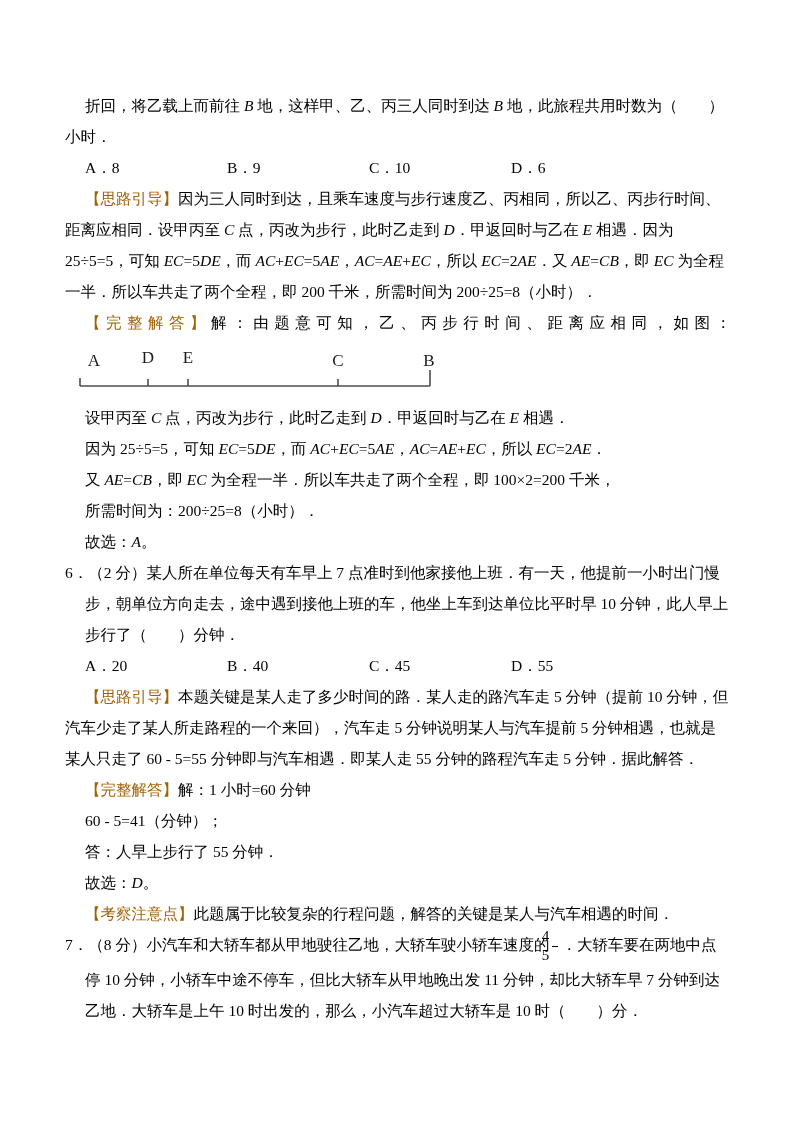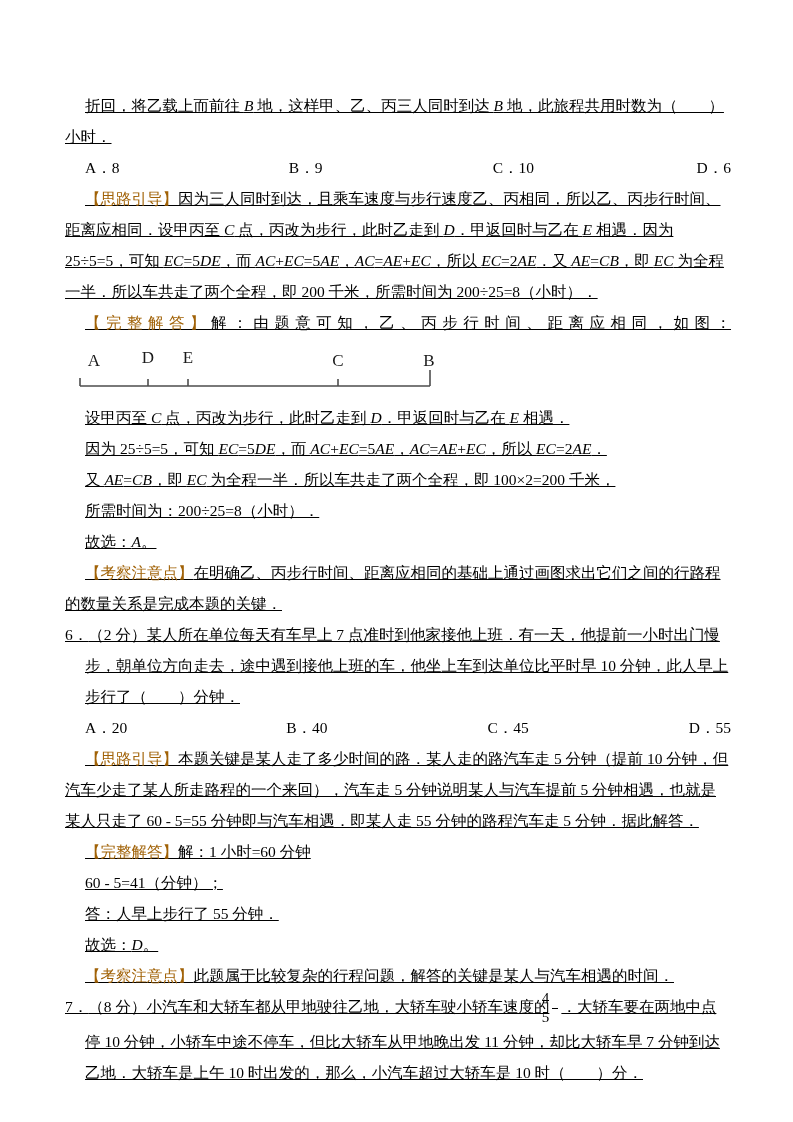--- a/index.html
+++ b/index.html
@@ -14,34 +14,32 @@
     font-family: "Liberation Serif", "DejaVu Serif", serif;
     font-size: 15.5px;
     color: #000000;
   }
   .content {
     padding: 90px 62px 0 65px;
   }
   p.para {
     margin: 0;
     line-height: 31px;
-    text-decoration: underline;
   }
   .indent { text-indent: 20px; }           
   .hang   { padding-left: 20px; text-indent: -20px; } 
   .jfull  { text-align: justify; text-align-last: justify; }
   .blue   { color: #a16207; }
   i { font-style: italic; font-family: "Liberation Serif", "DejaVu Serif", serif; }
 
   .opts {
     display: flex;
     padding-left: 20px;
     line-height: 31px;
     margin: 0;
-    justify-content: space-between;
   }
   .opt { width: 142px; flex: 0 0 auto; }
   .opt:last-child { width: auto; }
 
   .diagram-wrap {
     margin: 7px 0 3px 13px;
     height: 54px;
   }
   .dline { stroke: #4d4d4d; stroke-width: 1.6; }
   .dlabel {
@@ -102,21 +100,20 @@
       <text class="dlabel" x="351" y="21">B</text>
     </svg>
   </div>
 
   <p class="para indent">设甲丙至 <i>C</i> 点，丙改为步行，此时乙走到 <i>D</i>．甲返回时与乙在 <i>E</i> 相遇．</p>
   <p class="para indent">因为 25÷5=5，可知 <i>EC</i>=5<i>DE</i>，而 <i>AC</i>+<i>EC</i>=5<i>AE</i>，<i>AC</i>=<i>AE</i>+<i>EC</i>，所以 <i>EC</i>=2<i>AE</i>．</p>
   <p class="para indent">又 <i>AE</i>=<i>CB</i>，即 <i>EC</i> 为全程一半．所以车共走了两个全程，即 100×2=200 千米，</p>
   <p class="para indent">所需时间为：200÷25=8（小时）．</p>
   <p class="para indent">故选：<i>A</i>。</p>
 
-  <p class="para indent"><span class="blue">【考察注意点】</span><span>在明确乙、丙步行时间、距离应相同的基础上通过画图求出它们之间的行路程的数量关系是完成本题的关键．</span></p>
 
   <p class="para hang"><span>6．</span><span>（2 分）某人所在单位每天有车早上 7 点准时到他家接他上班．有一天，他提前一小时出门慢步，朝单位方向走去，途中遇到接他上班的车，他坐上车到达单位比平时早 10 分钟，此人早上步行了（　　）分钟．</span></p>
 
   <div class="opts">
     <span class="opt">A．20</span>
     <span class="opt">B．40</span>
     <span class="opt">C．45</span>
     <span class="opt">D．55</span>
   </div>
 

